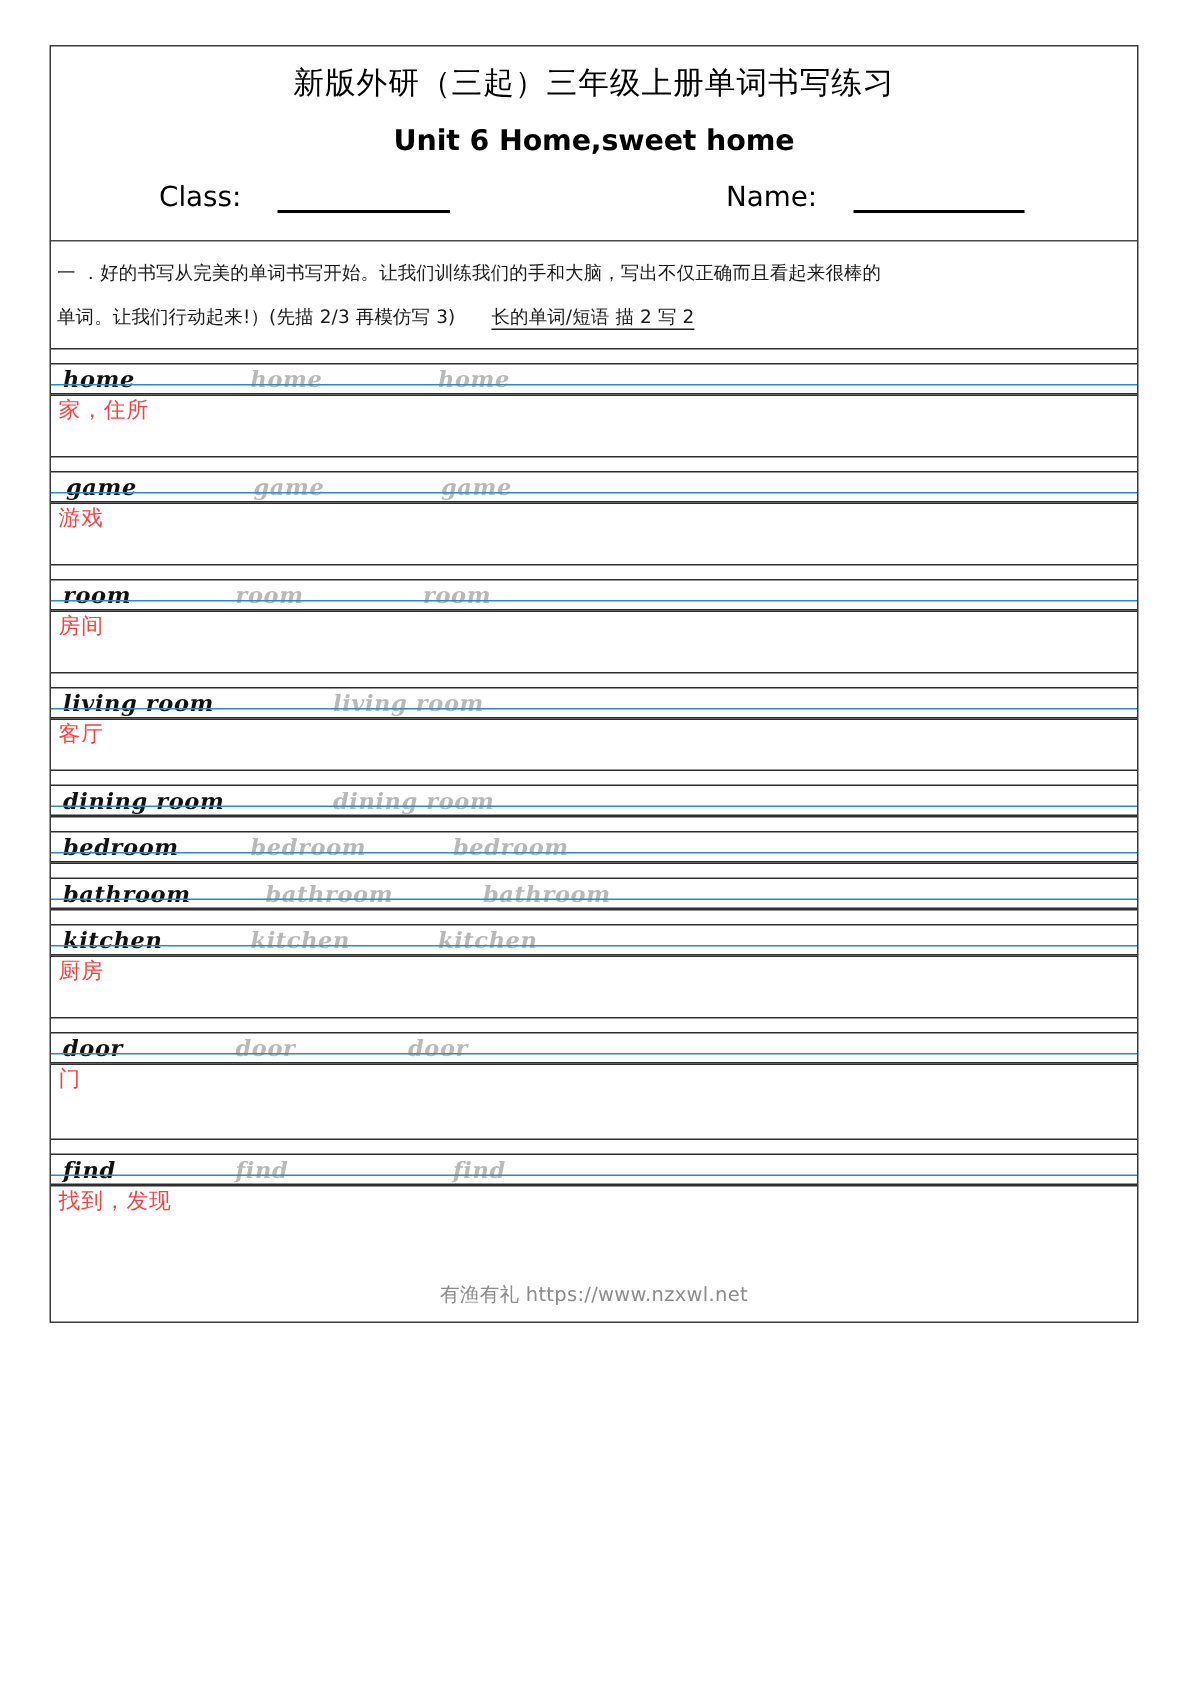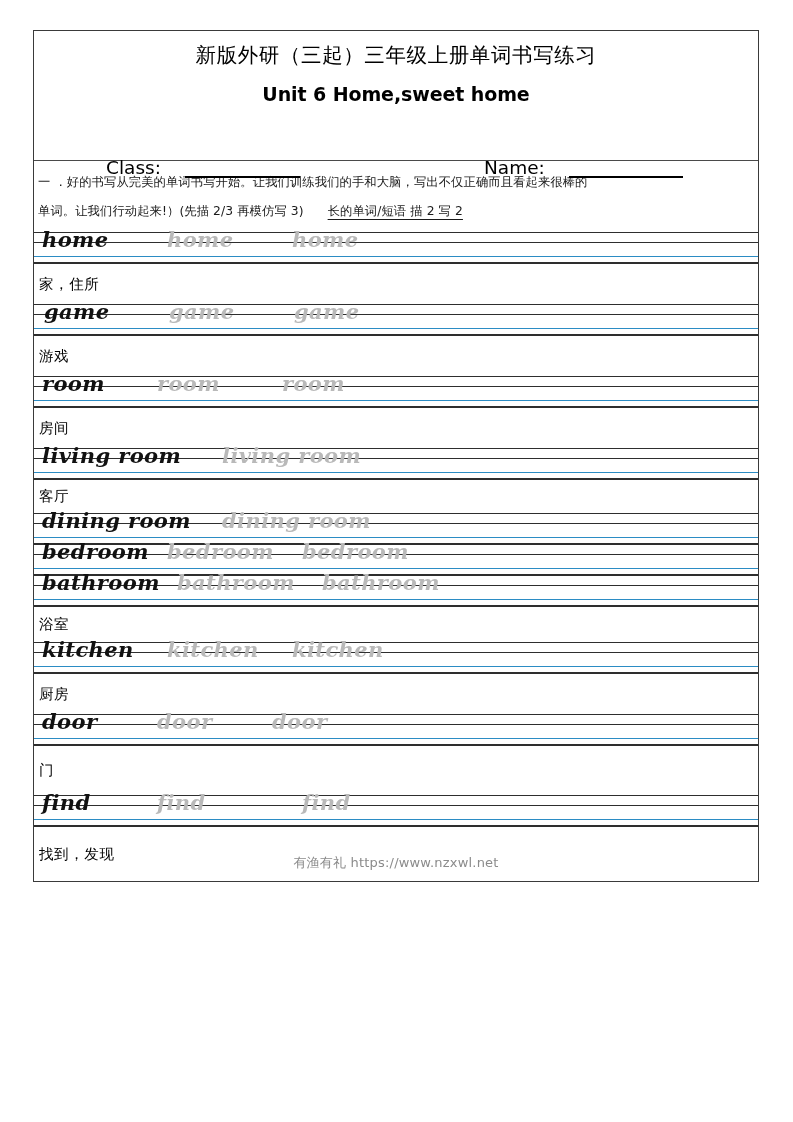--- a/index.html
+++ b/index.html
@@ -53,21 +53,20 @@
     height: 26px;
     position: relative;
     font-size: 18.5px;
     color: #000;
   }
   .id-field {
     position: absolute;
     display: flex;
     align-items: flex-end;
     gap: 24px;
-    margin-top: 36px;
   }
   .id-field.class-f { left: 72px; top: 0; }
   .id-field.name-f  { left: 450px; top: 0; }
   .id-label {
     font-family: "DejaVu Sans", sans-serif;
     font-size: 18.5px;
     line-height: 20px;
   }
   .blank-line {
     width: 115px;
@@ -128,42 +127,42 @@
   }
 
   .words {
     position: absolute;
     left: 0; right: 0;
     top: 0;
     height: 29px;
   }
   .word {
     position: absolute;
-    bottom: 12px;
+    bottom: 1px;
     font-family: "DejaVu Serif", serif;
     font-style: italic;
     font-weight: bold;
-    font-size: 21px;
+    font-size: 15px;
     letter-spacing: 0.4px;
     white-space: nowrap;
     line-height: 1;
   }
   .word.solid { color: #111111; }
   .word.trace { color: #b9b9b9; font-weight: bold; }
 
   
   .meaning-row {
     border-top: 1.15px solid #2e2e2e;
     box-sizing: border-box;
     display: flex;
-    align-items: center;
+    align-items: flex-start;
     padding-left: 5px;
     font-family: "DejaVu Sans", sans-serif;
     font-size: 14.5px;
-    color: #000000;
+    color: #ef4444;
     letter-spacing: 0.6px;
   }
 
   
   .footer-wm {
     position: absolute;
     left: 0; right: 0;
     bottom: 9px;
     text-align: center;
     font-family: "DejaVu Sans", sans-serif;
@@ -269,23 +268,20 @@
       </div>
       <div class="word-block">
         <div class="w-lines" style="height: 29px;">
           <div class="words" style="height: 29px;">
             <span class="word solid" style="left: 8px;">bathroom</span>
             <span class="word trace" style="left: 143px;">bathroom</span>
             <span class="word trace" style="left: 288px;">bathroom</span>
           </div>
         </div>
         <div class="w-bottom"></div>
-        <div class="meaning-row" style="height: 36px;">
-          <span>浴室</span>
-        </div>
       </div>
       <div class="word-block">
         <div class="w-lines" style="height: 29px;">
           <div class="words" style="height: 29px;">
             <span class="word solid" style="left: 8px;">kitchen</span>
             <span class="word trace" style="left: 133px;">kitchen</span>
             <span class="word trace" style="left: 258px;">kitchen</span>
           </div>
         </div>
         <div class="w-bottom"></div>

